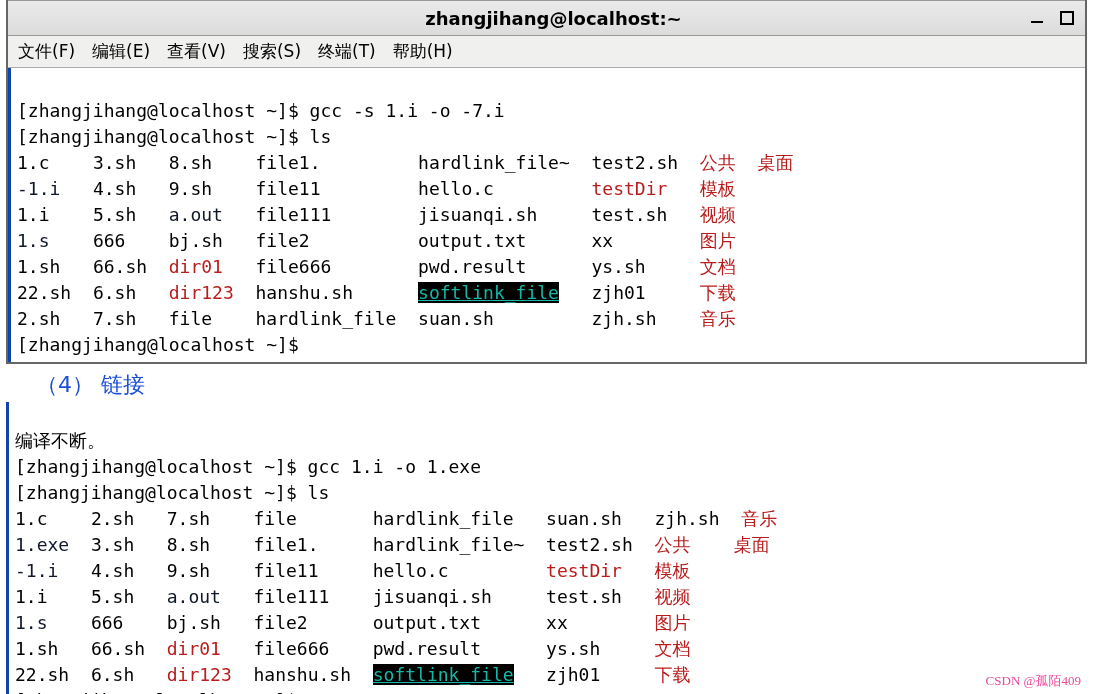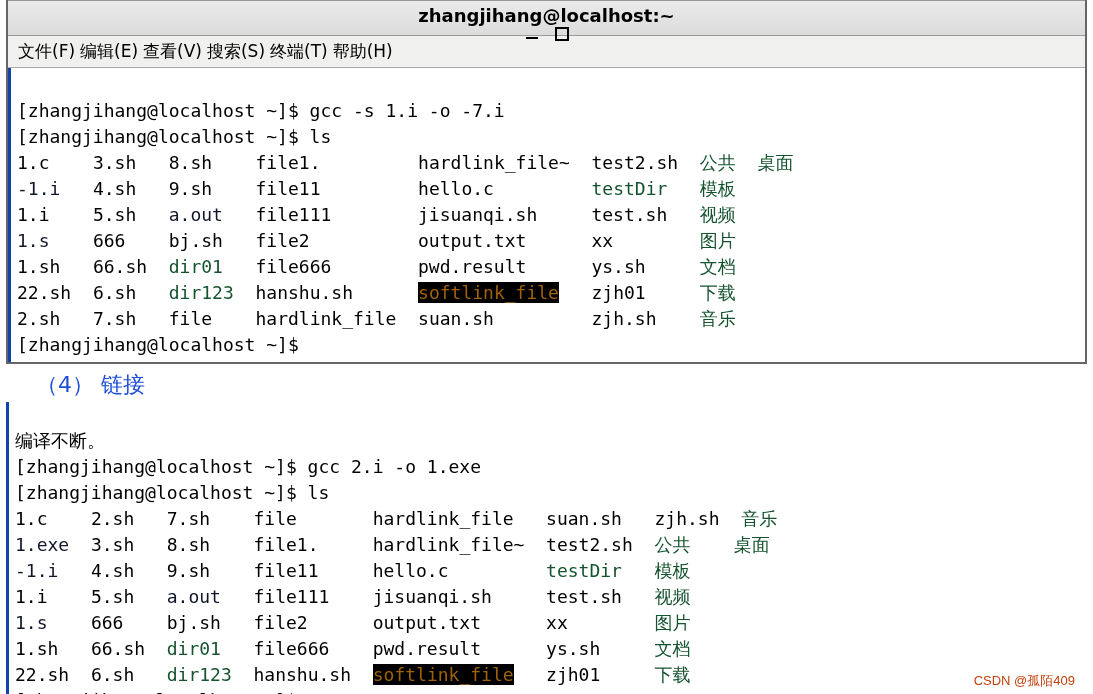--- a/index.html
+++ b/index.html
@@ -20,36 +20,35 @@
     background: #fff;
   }
   .titlebar {
     background: linear-gradient(to bottom, #eaeaea, #dcdcdc);
     border-top: 1px solid #999;
     border-bottom: 1px solid #999;
     height: 36px;
     display: flex;
     align-items: center;
     justify-content: space-between;
-    padding: 4px 10px;
+    padding: 16px 10px;
     font-family: "DejaVu Sans", sans-serif;
     font-weight: bold;
-    flex-direction: column;
   }
   .titlebar-center { flex: 1; text-align: center; }
   .titlebar-controls { display: flex; gap: 14px; align-items:center; }
   .win-btn { width: 16px; height: 16px; display:inline-block; }
   .menubar {
     background: #f0f0ee;
     border-bottom: 1px solid #aaa;
     padding: 4px 10px;
     font-family: "DejaVu Sans", sans-serif;
     font-size: 17px;
     display: flex;
-    gap: 5px;
+    gap: 17px;
   }
   .term {
     padding: 4px 6px;
     white-space: pre;
     line-height: 26px;
     border-left: 3px solid #14a;
   }
   .section2 { margin: 0 6px; }
   .sect-title {
     font-family: "DejaVu Sans", sans-serif;
@@ -57,26 +56,26 @@
     padding: 6px 30px 2px;
     font-size: 22px;
   }
   .term2 {
     padding: 0 6px;
     white-space: pre;
     line-height: 26px;
     border-left: 3px solid #14a;
   }
   .green { color: #0f172a; }
-  .blue  { color: #14532d; }
-  .hl    { background:#000; color:#a16207; }
+  .blue  { color: #b91c1c; }
+  .hl    { background:#000; color:#14b8a6;text-decoration:underline; }
   .watermark {
-    position:absolute; bottom:4px; right:18px;
-    color:#c2410c; font-size:13px;
-    font-family: Liberation Sans, sans-serif;
+    position:absolute; bottom:4px; right:12px;
+    color:#ec4899; font-size:13px;
+    font-family: Liberation Serif, serif;
   }
   .menuitem { cursor:default; }
   svg { display:block; }
 </style>
 </head>
 <body>
 
 <div class="window">
   <div class="titlebar">
     <span style="width:60px"></span>
@@ -113,21 +112,21 @@
 <span>22.sh</span>  <span>6.sh</span>   <span class="blue">dir123</span>  <span>hanshu.sh</span>      <span class="hl">softlink_file</span>   <span>zjh01</span>     <span class="blue">下载</span>
 <span>2.sh</span>   <span>7.sh</span>   <span>file</span>    <span>hardlink_file</span>  <span>suan.sh</span>         <span>zjh.sh</span>    <span class="blue">音乐</span>
 <span>[zhangjihang@localhost ~]$ </span>
 </div>
 </div>
 
 <div class="section2">
   <div class="sect-title">（4） 链接</div>
 <div class="term2">
 <span>编译不断。</span>
-<span>[zhangjihang@localhost ~]$ </span><span>gcc 2.i -o 1.exe</span>
+<span>[zhangjihang@localhost ~]$ </span><span>gcc 1.i -o 1.exe</span>
 <span>[zhangjihang@localhost ~]$ </span><span>ls</span>
 <span>1.c</span>    <span>2.sh</span>   <span>7.sh</span>    <span>file</span>       <span>hardlink_file</span>   <span>suan.sh</span>   <span>zjh.sh</span>  <span class="blue">音乐</span>
 <span class="green">1.exe</span>  <span>3.sh</span>   <span>8.sh</span>    <span>file1.</span>     <span>hardlink_file~</span>  <span>test2.sh</span>  <span class="blue">公共</span>    <span class="blue">桌面</span>
 <span class="green">-1.i</span>   <span>4.sh</span>   <span>9.sh</span>    <span>file11</span>     <span>hello.c</span>         <span class="blue">testDir</span>   <span class="blue">模板</span>
 <span>1.i</span>    <span>5.sh</span>   <span class="green">a.out</span>   <span>file111</span>    <span>jisuanqi.sh</span>     <span>test.sh</span>   <span class="blue">视频</span>
 <span class="green">1.s</span>    <span>666</span>    <span>bj.sh</span>   <span>file2</span>      <span>output.txt</span>      <span>xx</span>        <span class="blue">图片</span>
 <span>1.sh</span>   <span>66.sh</span>  <span class="blue">dir01</span>   <span>file666</span>    <span>pwd.result</span>      <span>ys.sh</span>     <span class="blue">文档</span>
 <span>22.sh</span>  <span>6.sh</span>   <span class="blue">dir123</span>  <span>hanshu.sh</span>  <span class="hl">softlink_file</span>   <span>zjh01</span>     <span class="blue">下载</span>
 <span>[zhangjihang@localhost ~]$ </span><span>./1.exe</span></div>
 </div>

